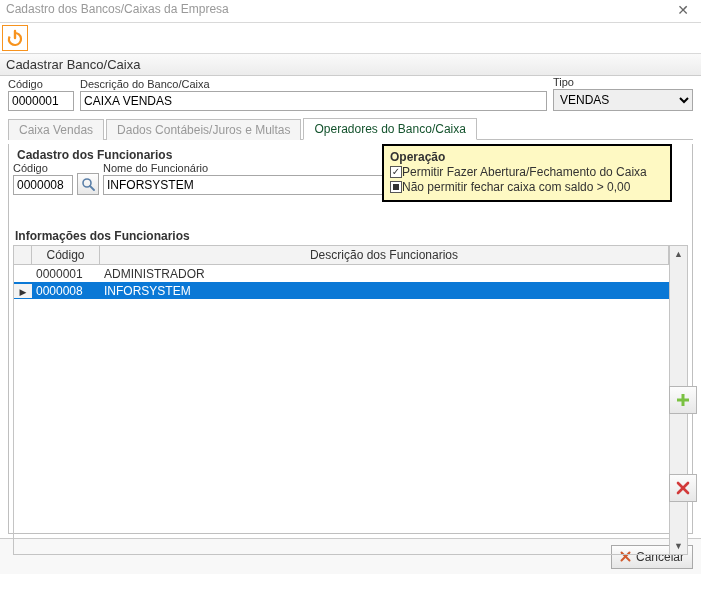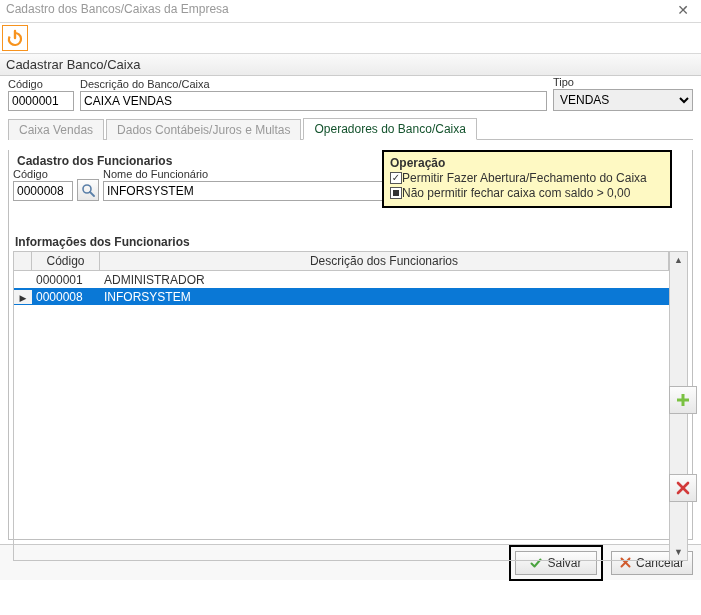--- a/index.html
+++ b/index.html
@@ -103,21 +103,21 @@
   }
   .tab.active {
     background:#fff;
     border-bottom:1px solid #fff;
   }
   .tab.disabled { color:#999; }
   .tab-area {
     border-left:1px solid #bfbfbf;
     border-right:1px solid #bfbfbf;
     border-bottom:1px solid #bfbfbf;
-    margin: 10px 4px 4px 4px;
+    margin: 4px 4px 4px 4px;
     padding: 4px 4px 4px 4px;
     position: relative;
     height: 390px;
   }
   .cad-row {
     display:flex;
     gap:4px;
     align-items:flex-end;
   }
   .mag-btn {
@@ -333,28 +333,20 @@
       <svg width="14" height="14" viewBox="0 0 14 14">
         <line x1="2" y1="2" x2="12" y2="12" stroke="#d23a3a" stroke-width="2.6" stroke-linecap="round"></line>
         <line x1="12" y1="2" x2="2" y2="12" stroke="#d23a3a" stroke-width="2.6" stroke-linecap="round"></line>
       </svg>
     </div>
   </div>
 
 </div>
 
 <div class="footer">
-  <div class="save-wrap">
-    <div class="btn">
-      <svg width="12" height="12" viewBox="0 0 12 12">
-        <polyline points="1.5,6.5 4.5,9.5 10.5,2.5" fill="none" stroke="#4aa33f" stroke-width="2" stroke-linecap="round" stroke-linejoin="round"></polyline>
-      </svg>
-      <span>Salvar</span>
-    </div>
-  </div>
   <div class="btn">
     <svg width="11" height="11" viewBox="0 0 11 11">
       <line x1="1.5" y1="1.5" x2="9.5" y2="9.5" stroke="#d05a2c" stroke-width="2" stroke-linecap="round"></line>
       <line x1="9.5" y1="1.5" x2="1.5" y2="9.5" stroke="#d05a2c" stroke-width="2" stroke-linecap="round"></line>
     </svg>
     <span>Cancelar</span>
   </div>
 </div>
 
 </body></html>

